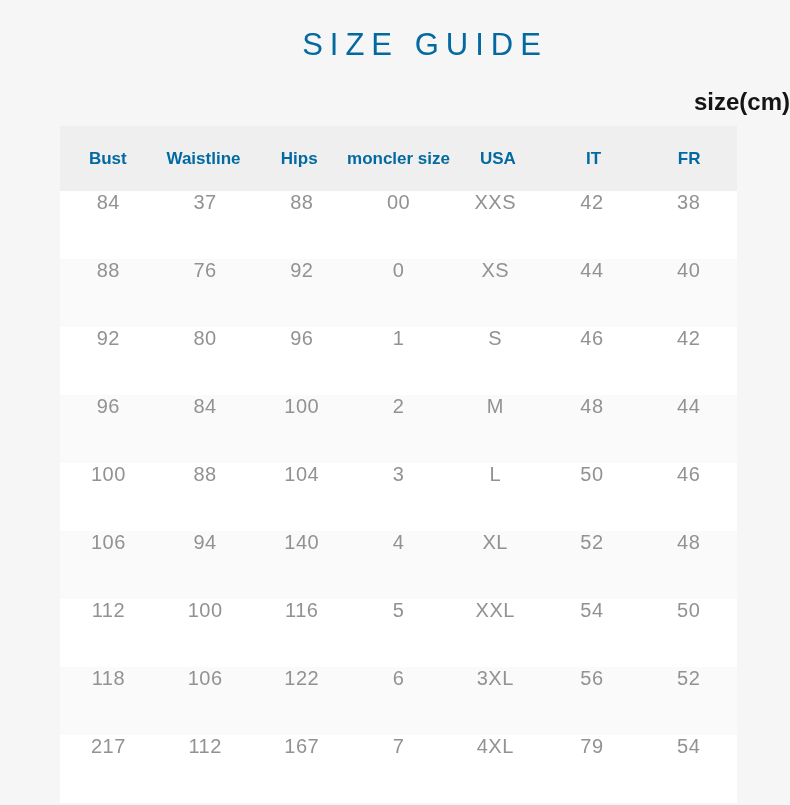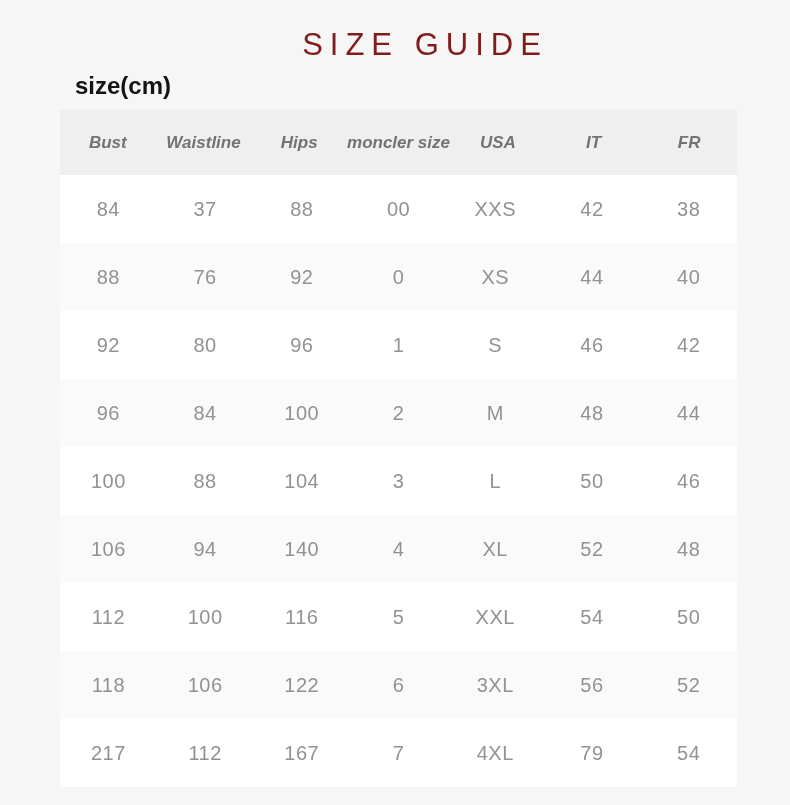--- a/index.html
+++ b/index.html
@@ -15,50 +15,49 @@
     position: relative;
   }
   .page-title {
     margin-left: 60px;
     width: 730px;
     padding-top: 26px;
     text-align: center;
     font-size: 31px;
     font-weight: 300;
     letter-spacing: 7px;
-    color: #7f1d1d;
+    color: #0369a1;
     line-height: 37px;
   }
   .unit-label {
-    margin: 8px 0 0 75px;
+    margin: 24px 0 0 75px;
     font-size: 24px;
     font-weight: 700;
     color: #141414;
     line-height: 30px;
+    text-align: right;
   }
   .size-table {
     margin: 9px 0 0 60px;
     width: 677px;
   }
   .thead-row {
     display: flex;
     height: 65px;
     background: #efefef;
     align-items: center;
   }
   .thead-row .cell {
     font-size: 17px;
     font-weight: 700;
-    color: #737373;
-    font-style: italic;
+    color: #0369a1;
   }
   .row {
     display: flex;
     height: 68px;
-    align-items: center;
     background: #ffffff;
   }
   .row:nth-child(even) {
     background: #fafafa;
   }
   .row .cell {
     font-size: 20px;
     font-weight: 300;
     color: #929292;
     letter-spacing: 0.5px;

